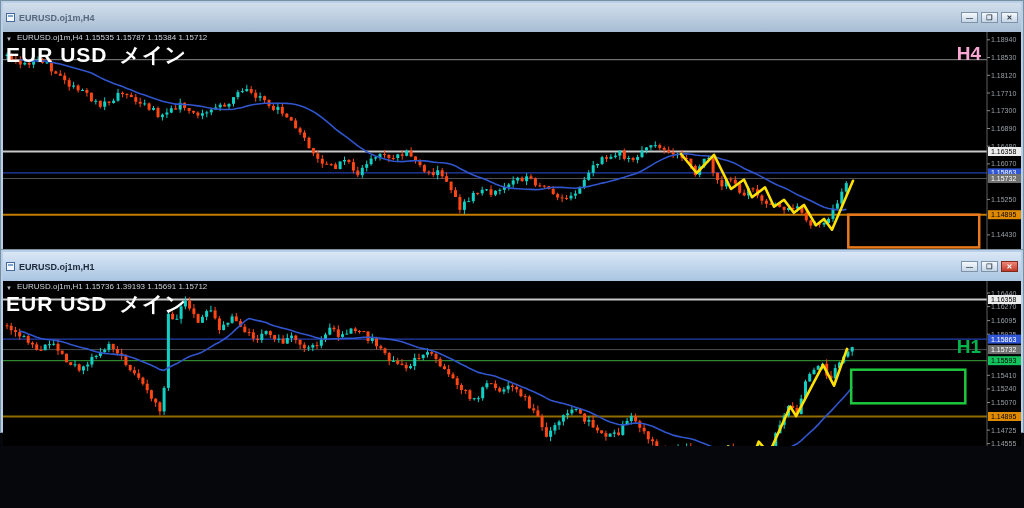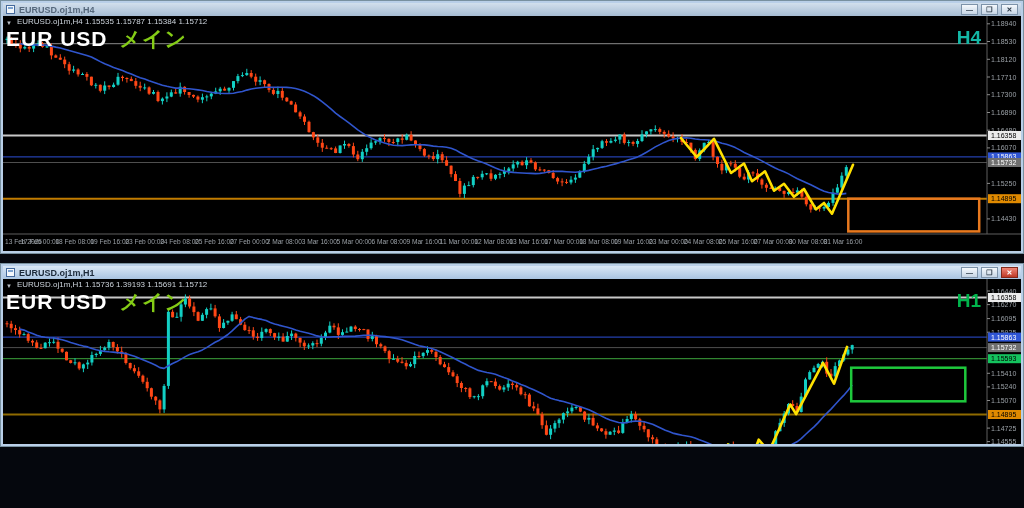--- a/index.html
+++ b/index.html
@@ -1,39 +1,39 @@
 <!DOCTYPE html>
 <html><head>
 <meta charset="utf-8">
 <style>
   html,body{margin:0;padding:0}
   body{width:1024px;height:508px;background:#05070d;position:relative;overflow:hidden;
        font-family:"Liberation Sans",sans-serif}
   .window{position:absolute;left:0;width:1024px;background:#b9cfe8;border:1px solid #78909f;
           box-sizing:border-box;padding:2px}
   #win-h4{top:0;height:254px}
-  #win-h1{top:263px;height:184px}
-  .titlebar{height:13px;display:flex;align-items:center;gap:4px;padding:0 3px;
+  #win-h1{top:249px;height:184px}
+  .titlebar{height:13px;display:flex;align-items:center;gap:4px;padding:8px 3px;
             background:linear-gradient(#d9e7f6,#a9c4e1);font-size:9px;font-weight:bold;color:#1c2a3a}
   .window.inactive .titlebar{background:linear-gradient(#d2dfec,#a6bcd3);color:#56687c}
   .winicon{width:9px;height:9px;border:1px solid #44699c;background:#f4f8fc;box-sizing:border-box;
            display:inline-block;position:relative;flex:none}
   .winicon::after{content:"";position:absolute;left:1px;right:1px;top:1px;height:2px;background:#7da3d0}
   .winbtns{margin-left:auto;display:flex;gap:3px}
   .winbtn{width:17px;height:11px;border:1px solid #7d93aa;background:linear-gradient(#f5f9fd,#c6d5e5);
           font-size:7px;line-height:10px;text-align:center;color:#2c3a48;box-sizing:border-box;cursor:default}
   .window.active .winbtn.close{background:linear-gradient(#ef8577,#bf3a28);border-color:#80291d;color:#fff}
   .client{position:relative;background:#000;height:calc(100% - 13px);overflow:hidden}
   .infoline{position:absolute;left:3px;top:1px;z-index:6;font-size:8px;color:#ccd3db;
             display:flex;gap:5px;align-items:flex-end;white-space:nowrap}
   .infoline .dd{font-size:6px;color:#b8bec6}
   .watermark{position:absolute;left:3px;top:9px;z-index:5;font-weight:bold;font-size:21px;
              letter-spacing:1px;white-space:nowrap}
   .watermark .sym{color:#ffffff}
-  .watermark .jp{color:#84cc16;margin-left:12px}
+  .watermark .jp{color:#ffffff;margin-left:12px}
   .tfbadge{position:absolute;right:40px;top:11px;z-index:5;font-size:19px;font-weight:bold}
   svg.chart{position:absolute;left:0;top:0;display:block}
 </style>
 </head>
 <body>
 
 <div class="window inactive" id="win-h4">
   <div class="titlebar">
     <span class="winicon"></span>
     <span>EURUSD.oj1m,H4</span>
@@ -44,21 +44,21 @@
     </span>
   </div>
   <div class="client">
     <div class="infoline">
       <span class="dd">▼</span>
       <span>EURUSD.oj1m,H4  1.15535 1.15787 1.15384 1.15712</span>
     </div>
     <div class="watermark">
       <span class="sym">EUR USD</span><span class="jp">メイン</span>
     </div>
-    <div class="tfbadge" style="color: #14b8a6;">H4</div>
+    <div class="tfbadge" style="color: #f9a8d4;">H4</div>
     <svg class="chart" width="1020" height="233">
         <g>
           <line x1="0" x2="984" y1="27.7" y2="27.7" stroke="#8a8a8a" stroke-width="1"></line>
           <line x1="0" x2="984" y1="119.5" y2="119.5" stroke="#c8c8c8" stroke-width="2"></line>
           <line x1="0" x2="984" y1="140.9" y2="140.9" stroke="#2d50d8" stroke-width="1"></line>
           <line x1="0" x2="984" y1="146.5" y2="146.5" stroke="#4f4f4f" stroke-width="1"></line>
           <line x1="0" x2="984" y1="182.7" y2="182.7" stroke="#c27c00" stroke-width="2"></line>
         </g>
         <g>
           <line x1="4.0" x2="4.0" y1="20.6" y2="27.6" stroke="#12cfc4" stroke-width="1"></line>
@@ -521,21 +521,21 @@
     </span>
   </div>
   <div class="client">
     <div class="infoline">
       <span class="dd">▼</span>
       <span>EURUSD.oj1m,H1  1.15736 1.39193 1.15691 1.15712</span>
     </div>
     <div class="watermark">
       <span class="sym">EUR USD</span><span class="jp">メイン</span>
     </div>
-    <div class="tfbadge" style="color: rgb(0, 180, 76);">H1</div>
+    <div class="tfbadge" style="color: rgb(0, 180, 76); margin-top: 44px;">H1</div>
     <svg class="chart" width="1020" height="230">
         <g>
           <line x1="0" x2="984" y1="18.5" y2="18.5" stroke="#c8c8c8" stroke-width="2"></line>
           <line x1="0" x2="984" y1="58.1" y2="58.1" stroke="#2d50d8" stroke-width="1"></line>
           <line x1="0" x2="984" y1="68.6" y2="68.6" stroke="#4f4f4f" stroke-width="1"></line>
           <line x1="0" x2="984" y1="79.7" y2="79.7" stroke="#3da53d" stroke-width="1"></line>
           <line x1="0" x2="984" y1="135.5" y2="135.5" stroke="#8f6b00" stroke-width="2"></line>
         </g>
         <g>
           <line x1="4.0" x2="4.0" y1="42.0" y2="48.3" stroke="#ff4716" stroke-width="1"></line>

